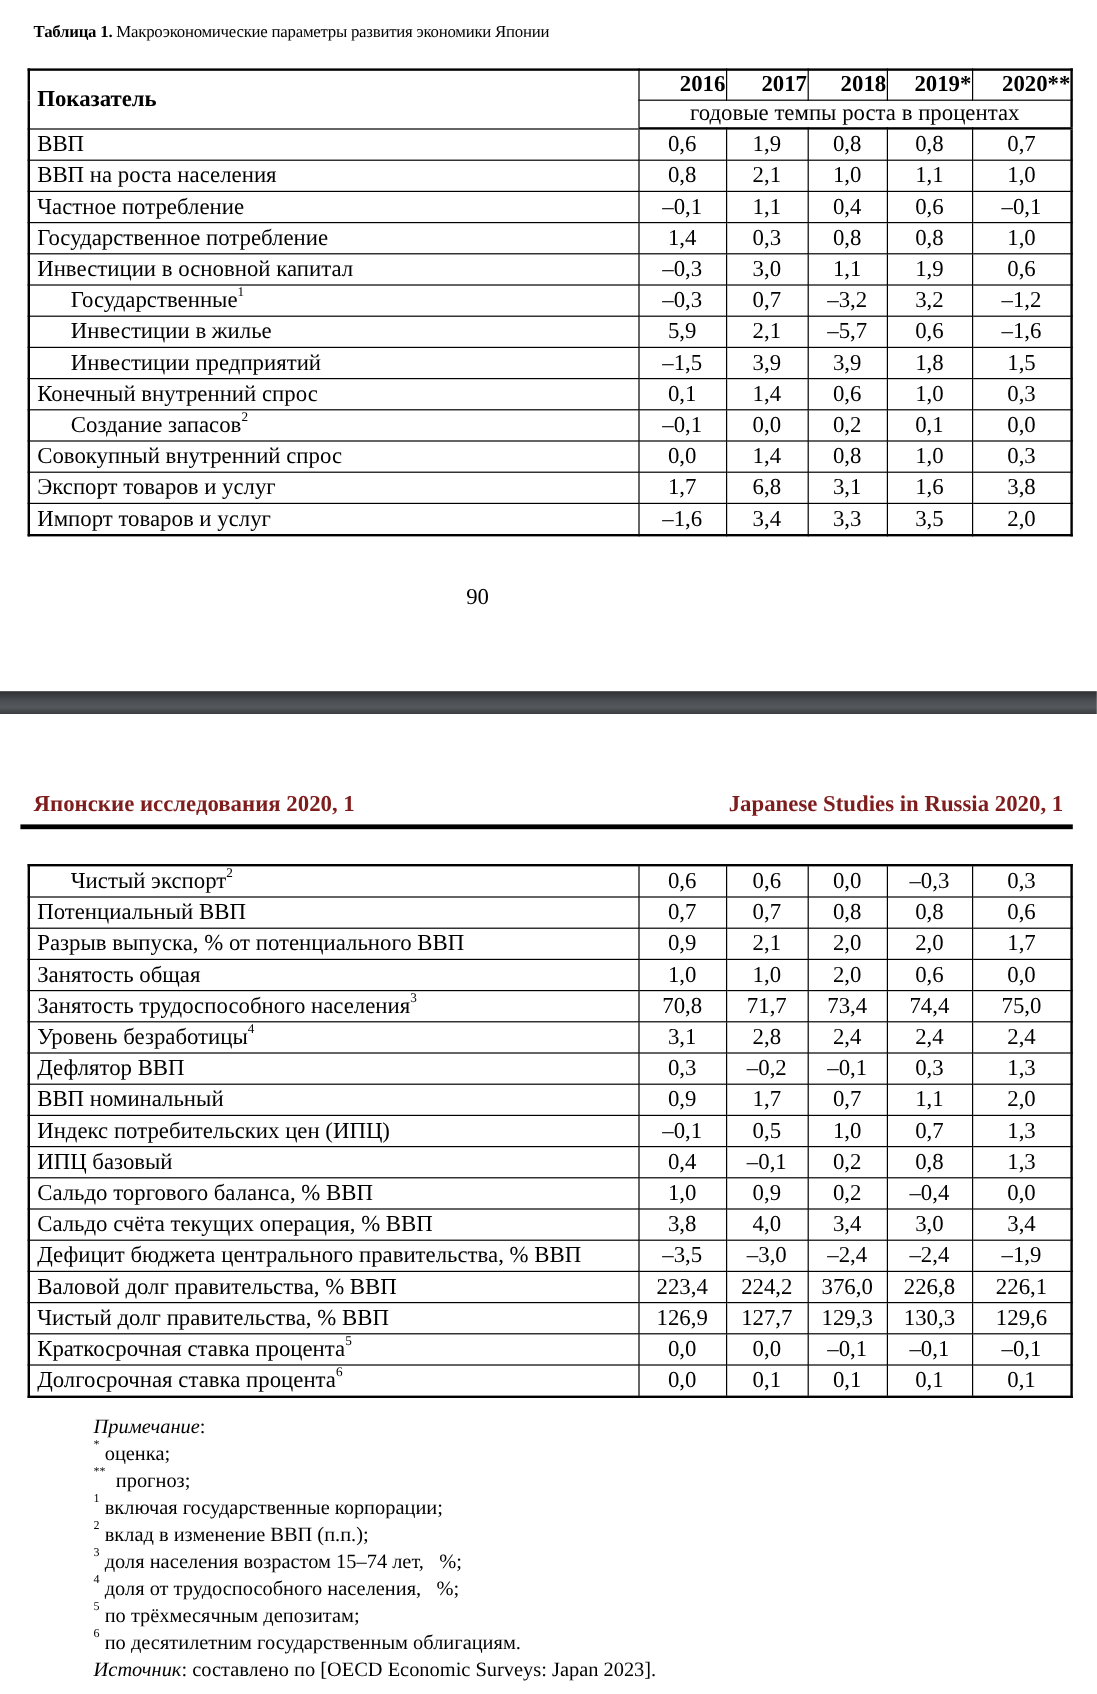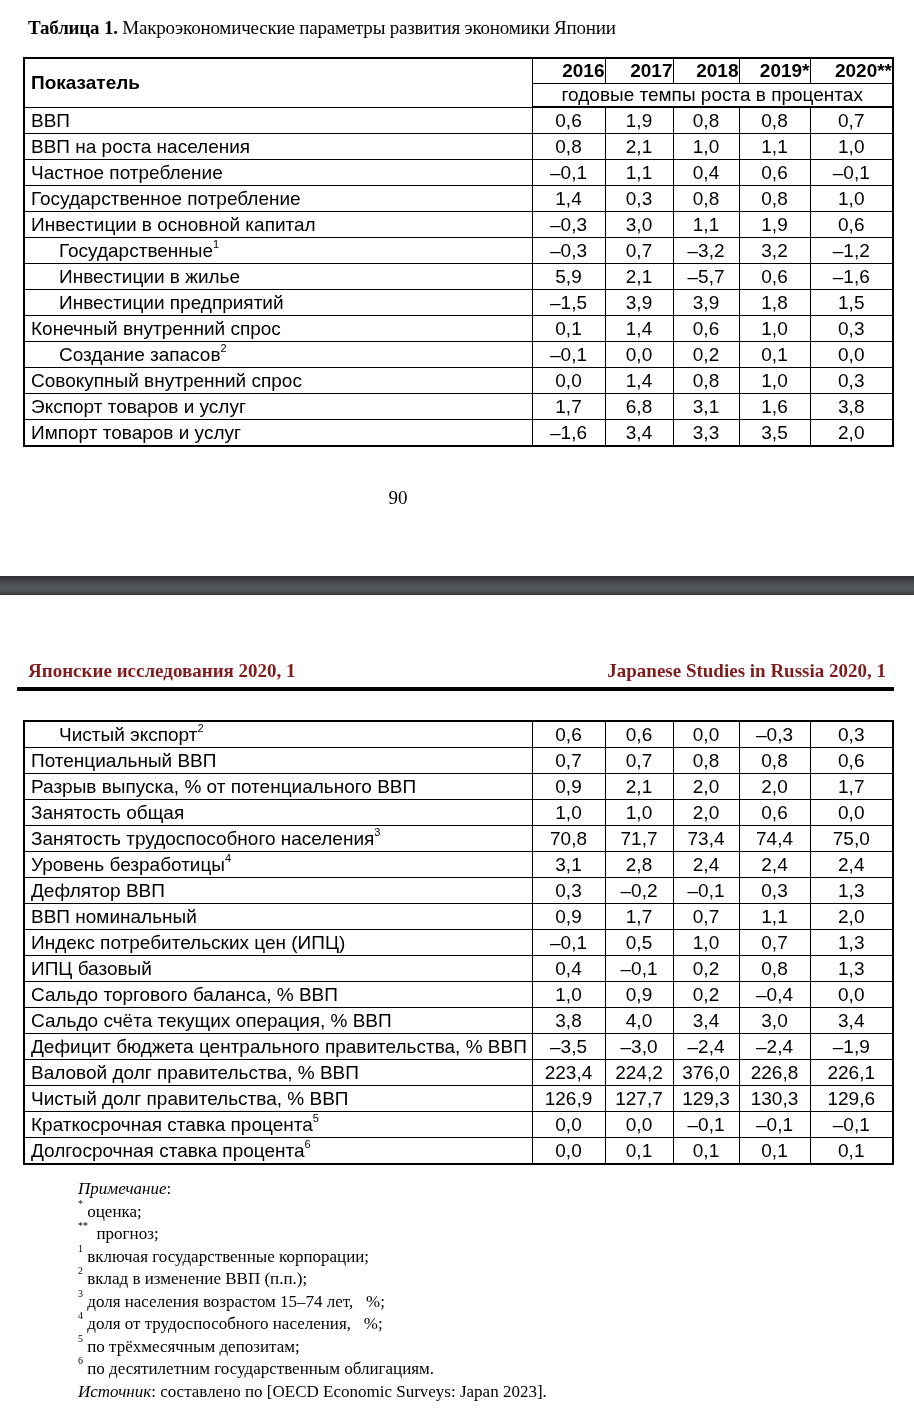--- a/index.html
+++ b/index.html
@@ -1,23 +1,23 @@
 <!DOCTYPE html>
 <html><head>
   <meta charset="utf-8">
   <style>
     html, body { margin: 0; padding: 0; background: #ffffff; }
     body { width: 914px; height: 1412px; position: relative; overflow: hidden;
            font-family: "Liberation Serif", serif; color: #000; }
 
-    .caption { position: absolute; left: 28px; top: 16px; font-size: 19px; line-height: 24px; letter-spacing: -0.2px; }
+    .caption { position: absolute; left: 28px; top: 16px; font-size: 14px; line-height: 24px; letter-spacing: -0.2px; }
     .caption b { font-weight: bold; }
 
     table.t { position: absolute; border-collapse: collapse; table-layout: fixed;
-              font-family: Liberation Sans, sans-serif; font-size: 19px; border-radius: 10px; }
+              font-family: Liberation Serif, serif; font-size: 19px; border-radius: 10px; }
     table.t td { border: 1px solid #000; padding: 0 0 0 6px; white-space: nowrap; overflow: hidden;
                  height: 25px; line-height: 25px; }
     table.t td.num { text-align: center; padding: 0; }
     table.t td.ind { padding-left: 34px; }
     table.t sup { font-size: 11px; line-height: 0; position: relative; top: -2px; vertical-align: super; }
 
     #table1 { left: 23px; top: 57px; width: 869px; border: 2px solid #000; }
     #table1 tr.head1 td { height: 24px; line-height: 24px; }
     #table1 td.year { font-weight: bold; text-align: right; padding: 0; }
     #table1 td.hdr { font-weight: bold; padding-left: 6px; }

